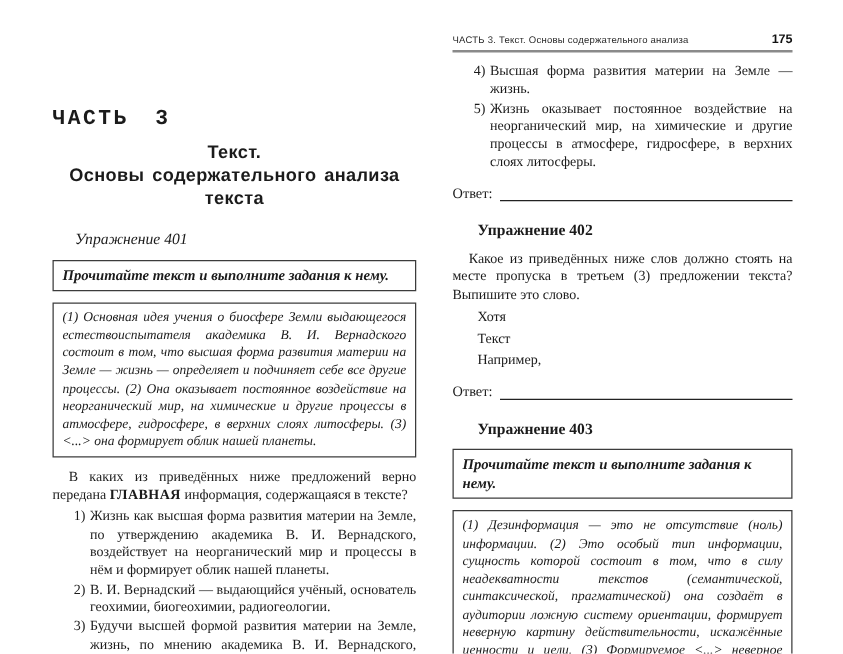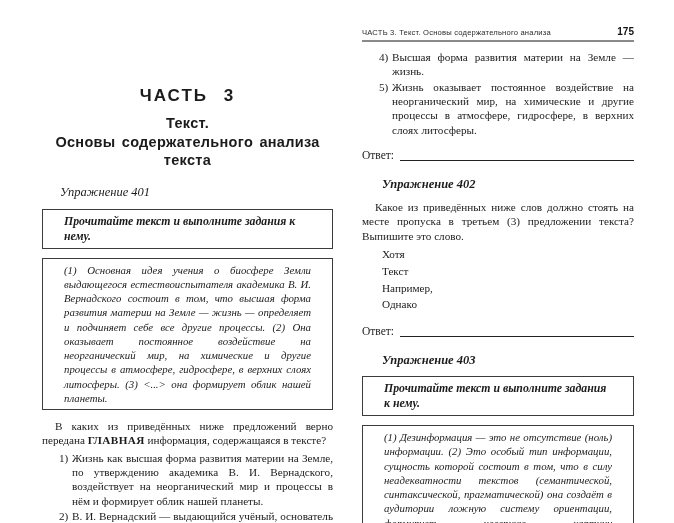--- a/index.html
+++ b/index.html
@@ -2,37 +2,37 @@
 <html><head>
 <meta charset="utf-8">
 <style>
   html,body{margin:0;padding:0;background:#fff;}
   .page{position:relative;width:674px;height:523px;background:#ffffff;overflow:hidden;
         color:#1b1b1b;font-family:"Liberation Serif",serif;}
   .col-left{position:absolute;left:42px;top:86px;width:291px;}
   .col-right{position:absolute;left:362px;top:26px;width:272px;}
 
   
-  .chapter-number{text-align:center;font-family:Liberation Sans, sans-serif;
+  .chapter-number{font-family:Liberation Mono, monospace;
         font-weight:bold;font-size:17px;letter-spacing:2px;word-spacing:9px;}
   .chapter-subtitle{margin-top:8px;text-align:center;font-family:"Liberation Sans",sans-serif;
         font-weight:bold;font-size:14.5px;line-height:1.28;letter-spacing:.3px;word-spacing:2px;}
 
   
   .running-header{display:flex;justify-content:space-between;align-items:baseline;
         border-bottom:2px solid #8a8a8a;padding-bottom:3px;}
   .running-title{font-family:"Liberation Sans",sans-serif;font-size:7.6px;color:#2a2a2a;letter-spacing:.2px;}
   .page-number{font-family:"Liberation Sans",sans-serif;font-weight:bold;font-size:10px;color:#111;text-align:right;}
 
   
   .ex-label-italic{margin:15px 0 9px;padding-left:18px;font-weight:normal;font-style:italic;font-size:12.5px;}
-  .ex-label{margin:13px 0 8px;padding-left:20px;font-weight:bold;font-size:12.5px;font-style:italic;}
+  .ex-label{margin:13px 0 8px;padding-left:20px;font-weight:bold;font-size:12.5px;}
 
   
-  .box{border:1px solid #3c3c3c;padding:4px 21px;margin-bottom:9px;background:#fff;}
+  .box{border:1px solid #3c3c3c;padding:4px 7px;margin-bottom:9px;background:#fff;}
   .box-instruction{font-weight:bold;font-style:italic;font-size:11.8px;}
   .box-passage{font-style:italic;font-size:10.8px;line-height:1.32;text-align:justify;}
 
   
   .para{font-size:11.2px;line-height:1.28;text-align:justify;text-indent:13px;margin:0 0 3px 0;}
   .para b{letter-spacing:.4px;}
   .options{margin:2px 0 0 0;}
   .option{position:relative;padding-left:30px;font-size:11.2px;line-height:1.28;text-align:justify;margin-bottom:1px;}
   .option .num{position:absolute;left:17px;font-weight:normal;}
 
@@ -105,21 +105,20 @@
     </div>
 
     <div class="ex-label">Упражнение 402</div>
 
     <p class="para">Какое из приведённых ниже слов должно стоять на месте пропуска в третьем (3) предложении текста? Выпишите это слово.</p>
 
     <div class="word-list">
       <div class="word">Хотя</div>
       <div class="word">Текст</div>
       <div class="word">Например,</div>
-      <div class="word">Однако</div>
     </div>
 
     <div class="answer">
       <span>Ответ:</span>
       <span class="blank"></span>
     </div>
 
     <div class="ex-label">Упражнение 403</div>
 
     <div class="box box-instruction">Прочитайте текст и выполните задания к нему.</div>

